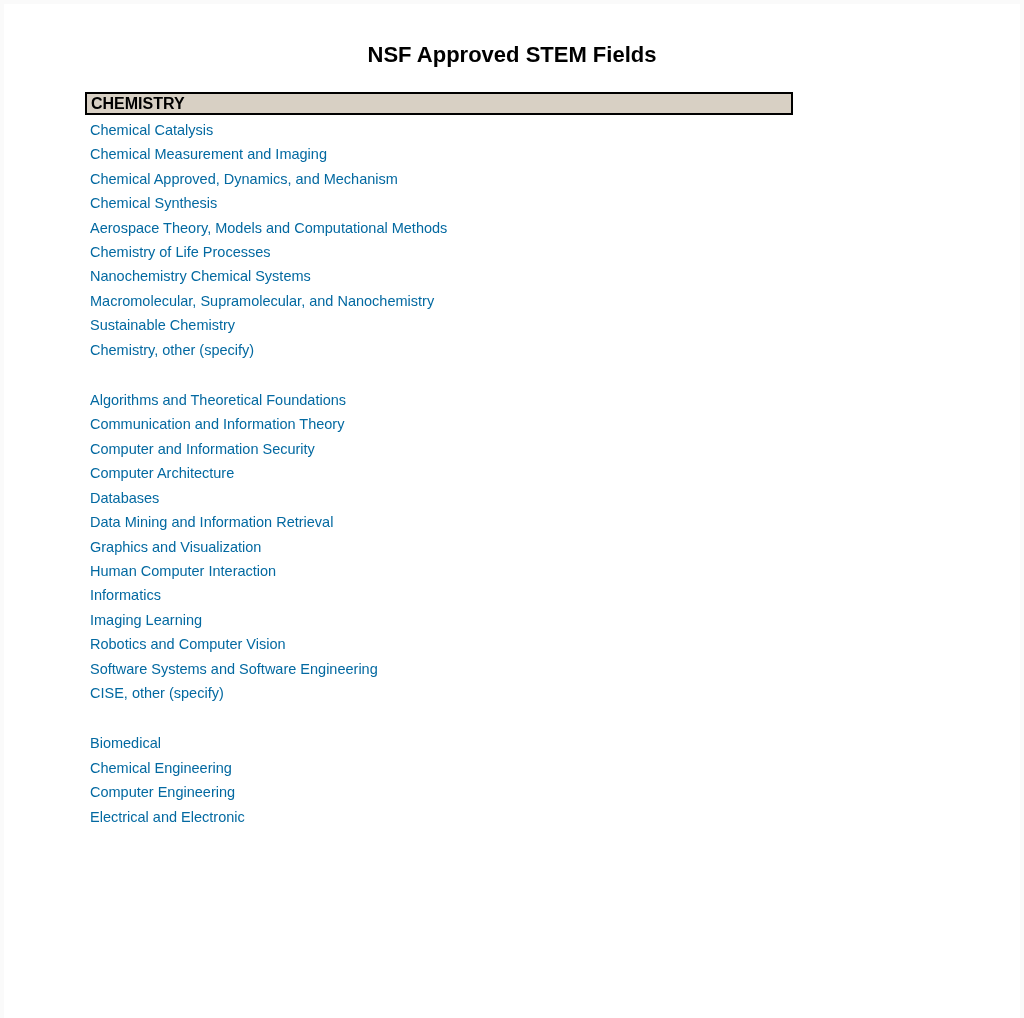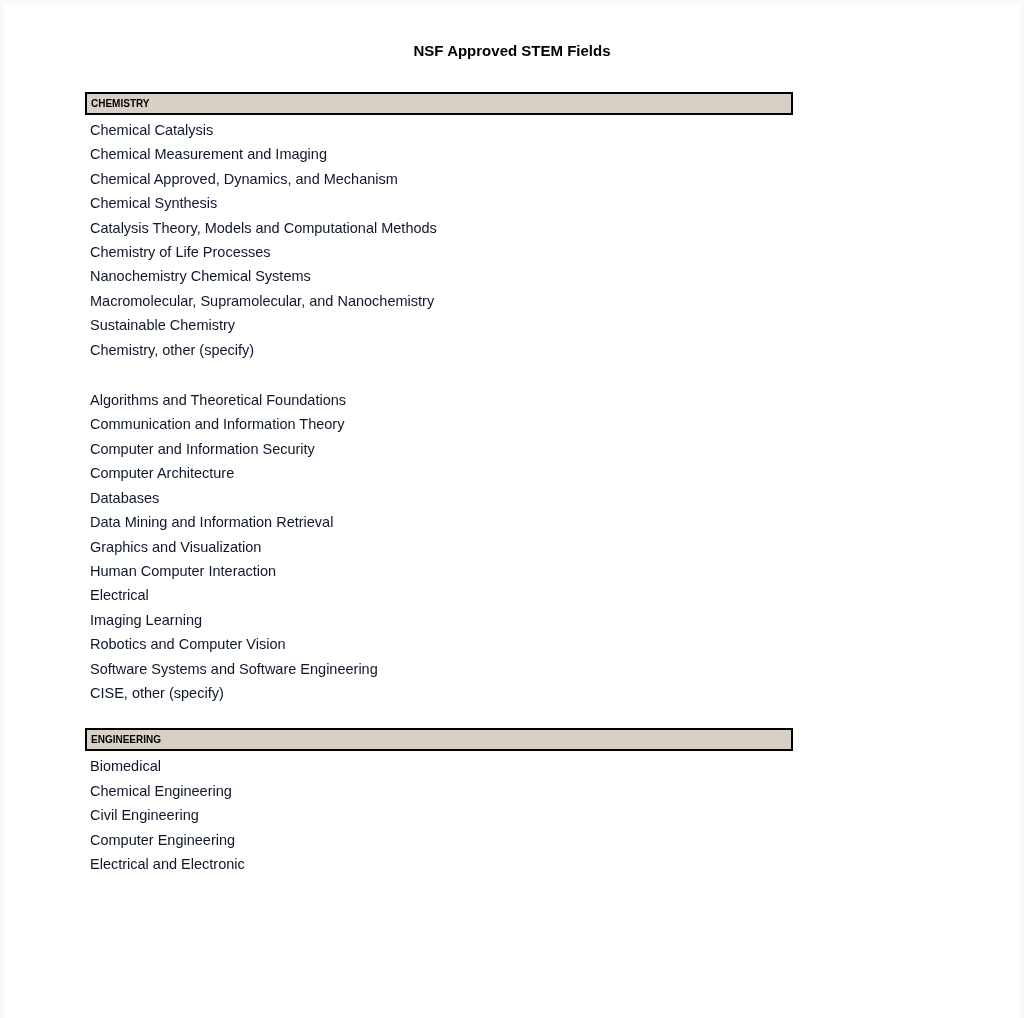--- a/index.html
+++ b/index.html
@@ -15,100 +15,96 @@
     position: absolute;
     left: 4px;
     top: 4px;
     width: 1016px;
     height: 1014px;
     background: var(--page-bg, #ffffff);
   }
   .title {
     padding-top: 38px;
     text-align: center;
-    font-size: 15px;
+    font-size: 22px;
     font-weight: 700;
     color: #000;
   }
   .content {
     position: absolute;
     left: 81px;   
     top: 88px;    
     width: 708px;
   }
   .field-section { margin-bottom: 23px; }
   .section-header {
     border: 2px solid var(--header-border, #000000);
     background: var(--header-bg, #d8d0c4);
     padding: 1px 4px;
     font-weight: 700;
-    font-size: 10px;
+    font-size: 16px;
     line-height: 17px;
     color: #000;
     white-space: nowrap;
   }
   .field-list {
     list-style: none;
     padding: 3px 0 0 5px;
   }
   .field-item {
     font-size: 14.5px;
     line-height: 24.4px;
     white-space: nowrap;
-    color: #0f172a;
+    color: #0369a1;
   }
 </style>
 </head>
 <body>
 
 <div class="page">
   <h1 class="title">NSF Approved STEM Fields</h1>
   <div class="content" id="sections">
   <section class="field-section">
     <div class="section-header">
       <span class="section-header-label">CHEMISTRY</span>
     </div>
     <ul class="field-list">
           <li class="field-item">Chemical Catalysis</li>
           <li class="field-item">Chemical Measurement and Imaging</li>
           <li class="field-item">Chemical Approved, Dynamics, and Mechanism</li>
           <li class="field-item">Chemical Synthesis</li>
-          <li class="field-item">Catalysis Theory, Models and Computational Methods</li>
+          <li class="field-item">Aerospace Theory, Models and Computational Methods</li>
           <li class="field-item">Chemistry of Life Processes</li>
           <li class="field-item">Nanochemistry Chemical Systems</li>
           <li class="field-item">Macromolecular, Supramolecular, and Nanochemistry</li>
           <li class="field-item">Sustainable Chemistry</li>
           <li class="field-item">Chemistry, other (specify)</li>
         </ul>
   </section>
 
   <section class="field-section">
     <ul class="field-list">
           <li class="field-item">Algorithms and Theoretical Foundations</li>
           <li class="field-item">Communication and Information Theory</li>
           <li class="field-item">Computer and Information Security</li>
           <li class="field-item">Computer Architecture</li>
           <li class="field-item">Databases</li>
           <li class="field-item">Data Mining and Information Retrieval</li>
           <li class="field-item">Graphics and Visualization</li>
           <li class="field-item">Human Computer Interaction</li>
-          <li class="field-item">Electrical</li>
+          <li class="field-item">Informatics</li>
           <li class="field-item">Imaging Learning</li>
           <li class="field-item">Robotics and Computer Vision</li>
           <li class="field-item">Software Systems and Software Engineering</li>
           <li class="field-item">CISE, other (specify)</li>
         </ul>
   </section>
 
   <section class="field-section">
-    <div class="section-header">
-      <span class="section-header-label">ENGINEERING</span>
-    </div>
     <ul class="field-list">
           <li class="field-item">Biomedical</li>
           <li class="field-item">Chemical Engineering</li>
-          <li class="field-item">Civil Engineering</li>
           <li class="field-item">Computer Engineering</li>
           <li class="field-item">Electrical and Electronic</li>
         </ul>
   </section>
 </div>
 </div>
 
 </body></html>

